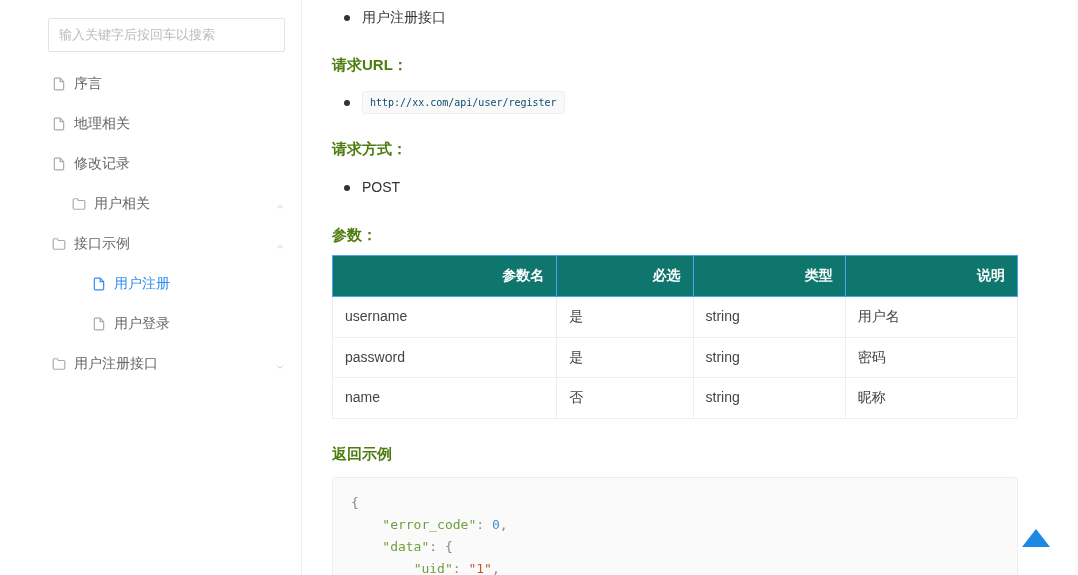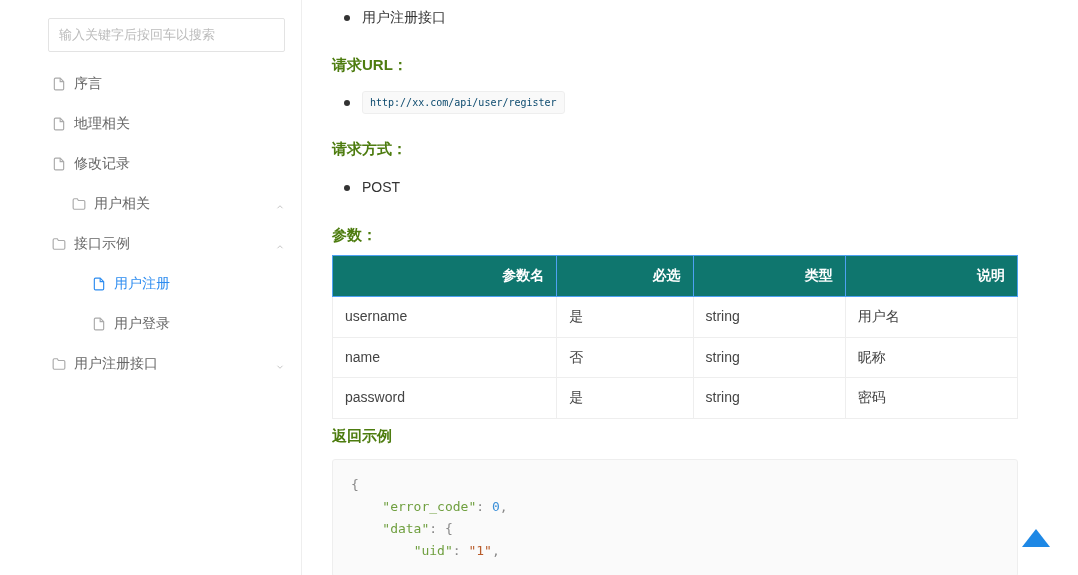--- a/index.html
+++ b/index.html
@@ -245,32 +245,32 @@
           </tr>
         </thead>
       <tbody id="params-body">
           <tr>
             <td>username</td>
             <td>是</td>
             <td>string</td>
             <td>用户名</td>
           </tr>
           <tr>
+            <td>password</td>
+            <td>是</td>
+            <td>string</td>
+            <td>密码</td>
+          </tr>
+          <tr>
             <td>name</td>
             <td>否</td>
             <td>string</td>
             <td>昵称</td>
           </tr>
-          <tr>
-            <td>password</td>
-            <td>是</td>
-            <td>string</td>
-            <td>密码</td>
-          </tr>
         </tbody>
     </table>
 
-    <div class="section-h" style="margin-top:4px">返回示例</div>
+    <div class="section-h" style="margin-top:22px">返回示例</div>
     <div class="codeblock" id="response-code"><div><span class="tok-punc">{</span></div><div><span>    </span><span class="tok-key">"error_code"</span><span class="tok-punc">: </span><span class="tok-num">0</span><span class="tok-punc">,</span></div><div><span>    </span><span class="tok-key">"data"</span><span class="tok-punc">: {</span></div><div><span>        </span><span class="tok-key">"uid"</span><span class="tok-punc">: </span><span class="tok-str">"1"</span><span class="tok-punc">,</span></div></div>
   </main>
 </div>
 
 <div class="back-to-top"></div>
 
 </body></html>

